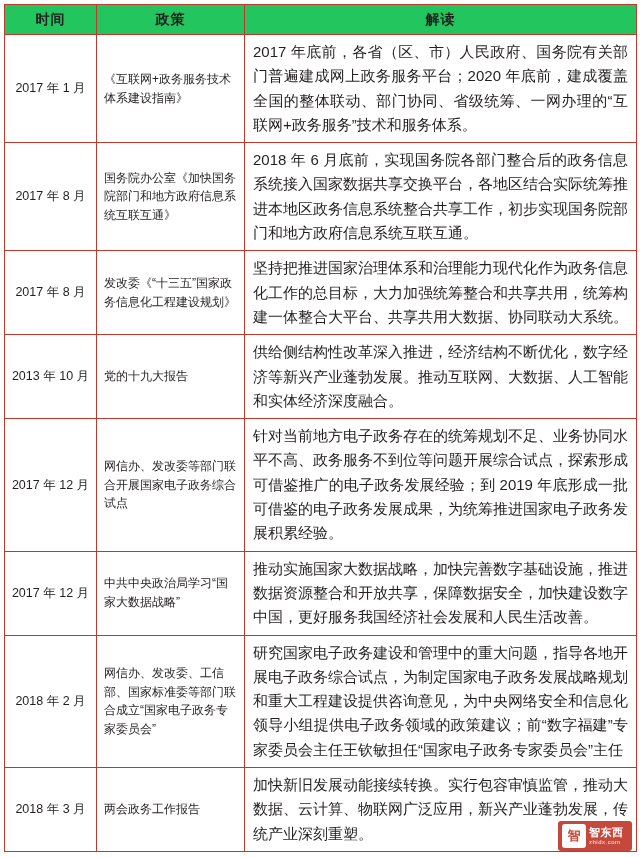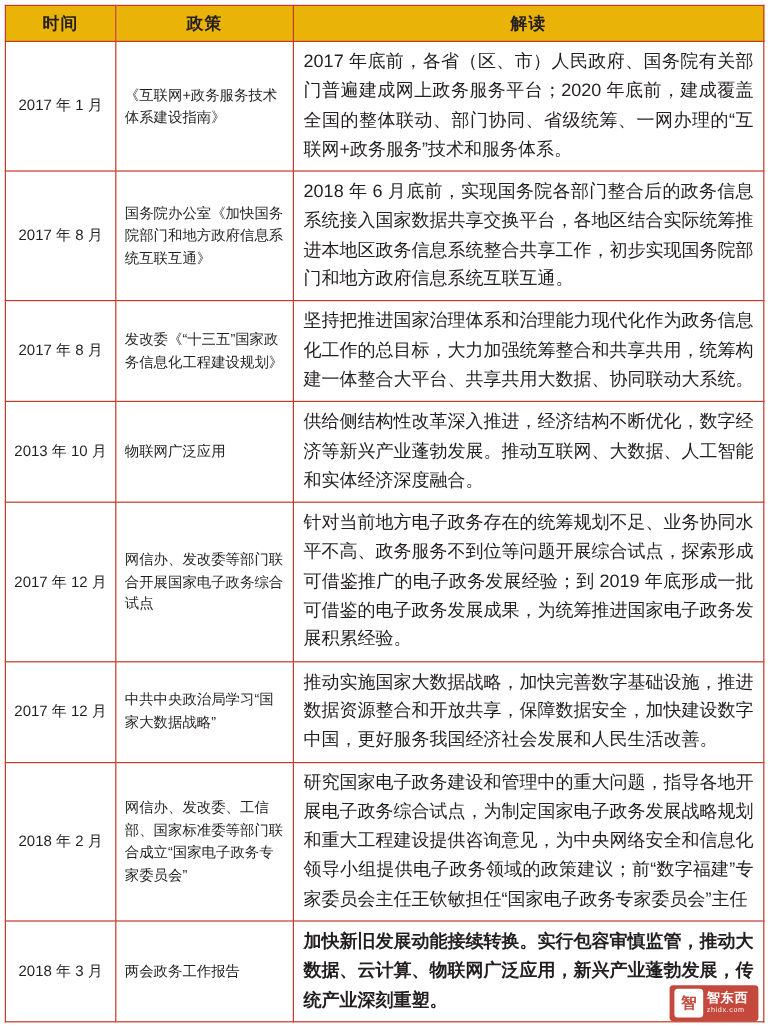--- a/index.html
+++ b/index.html
@@ -26,21 +26,21 @@
     width: 632px;
     border-collapse: collapse;
     table-layout: fixed;
   }
   table.policy-table td, table.policy-table th {
     border: 1px solid #c0392b;
     vertical-align: middle;
     box-sizing: border-box;
   }
   thead th {
-    background: #eab308;
+    background: #22c55e;
     color: #231f20;
     font-weight: bold;
     font-size: 14px;
     height: 30px;
     text-align: center;
     letter-spacing: 1px;
   }
   col.c-time { width: 92px; }
   col.c-policy { width: 148px; }
   col.c-read { width: 392px; }
@@ -57,21 +57,21 @@
     padding: 5px 7px;
     text-align: left;
   }
   td.read-cell {
     font-size: 15px;
     line-height: 1.62;
     padding: 5px 8px;
     text-align: justify;
   }
   td.read-cell.bold-all {
-    font-weight: bold;
+    font-weight: normal;
   }
   .dots {
     text-align: center;
     font-size: 15px;
     letter-spacing: 3px;
     color: #231f20;
     padding-top: 6px;
     height: 24px;
     line-height: 24px;
   }
@@ -149,21 +149,21 @@
         <td class="policy-cell">国务院办公室《加快国务院部门和地方政府信息系统互联互通》</td>
         <td class="read-cell">2018 年 6 月底前，实现国务院各部门整合后的政务信息系统接入国家数据共享交换平台，各地区结合实际统筹推进本地区政务信息系统整合共享工作，初步实现国务院部门和地方政府信息系统互联互通。</td>
       </tr>
       <tr>
         <td class="time-cell">2017 年 8 月</td>
         <td class="policy-cell">发改委《“十三五”国家政务信息化工程建设规划》</td>
         <td class="read-cell">坚持把推进国家治理体系和治理能力现代化作为政务信息化工作的总目标，大力加强统筹整合和共享共用，统筹构建一体整合大平台、共享共用大数据、协同联动大系统。</td>
       </tr>
       <tr>
         <td class="time-cell">2013 年 10 月</td>
-        <td class="policy-cell">物联网广泛应用</td>
+        <td class="policy-cell">党的十九大报告</td>
         <td class="read-cell">供给侧结构性改革深入推进，经济结构不断优化，数字经济等新兴产业蓬勃发展。推动互联网、大数据、人工智能和实体经济深度融合。</td>
       </tr>
       <tr>
         <td class="time-cell">2017 年 12 月</td>
         <td class="policy-cell">网信办、发改委等部门联合开展国家电子政务综合试点</td>
         <td class="read-cell">针对当前地方电子政务存在的统筹规划不足、业务协同水平不高、政务服务不到位等问题开展综合试点，探索形成可借鉴推广的电子政务发展经验；到 2019 年底形成一批可借鉴的电子政务发展成果，为统筹推进国家电子政务发展积累经验。</td>
       </tr>
       <tr>
         <td class="time-cell">2017 年 12 月</td>
         <td class="policy-cell">中共中央政治局学习“国家大数据战略”</td>

